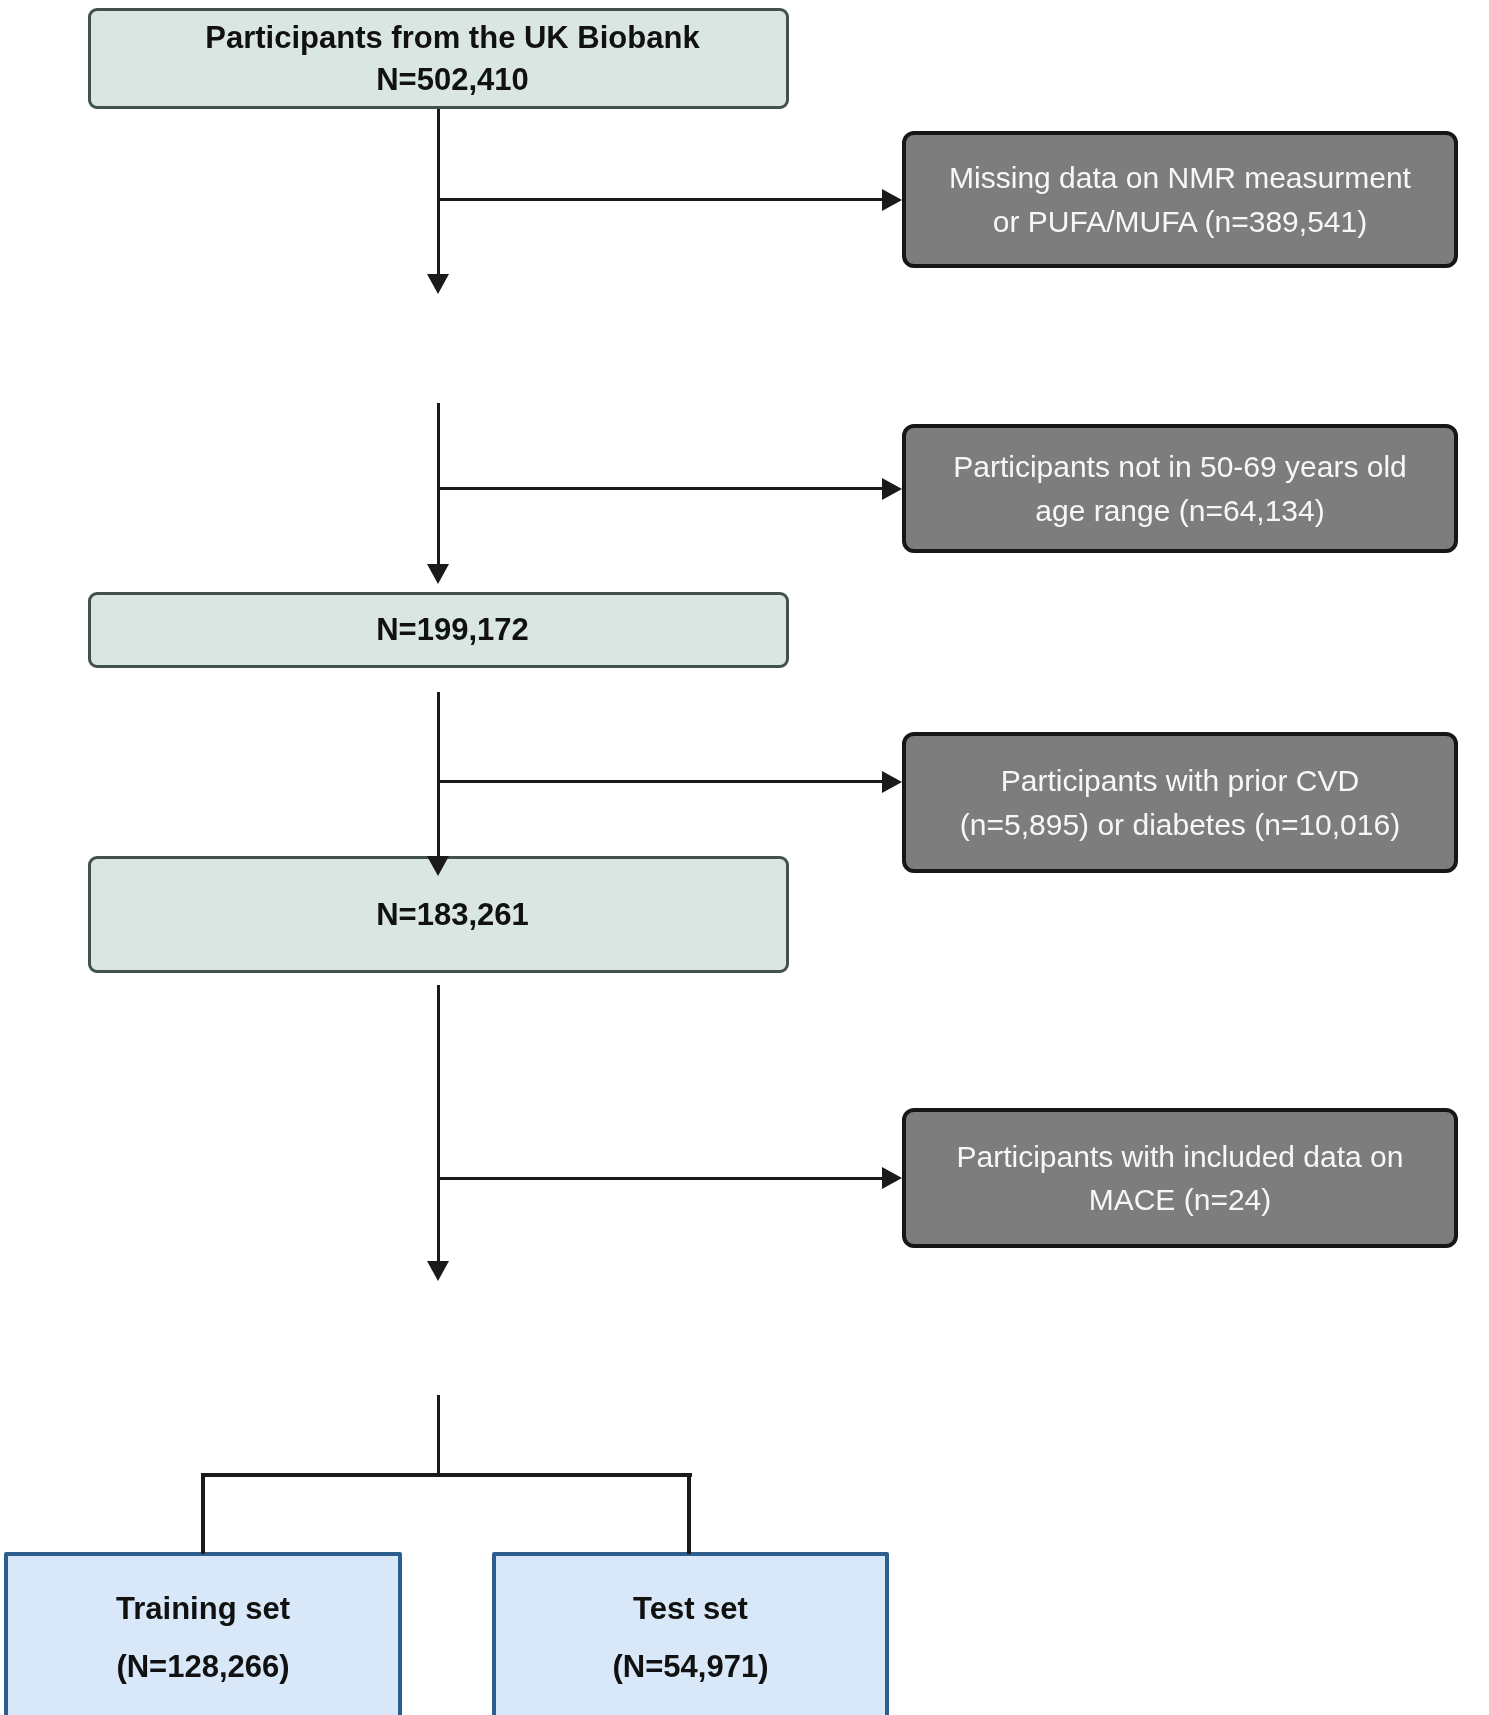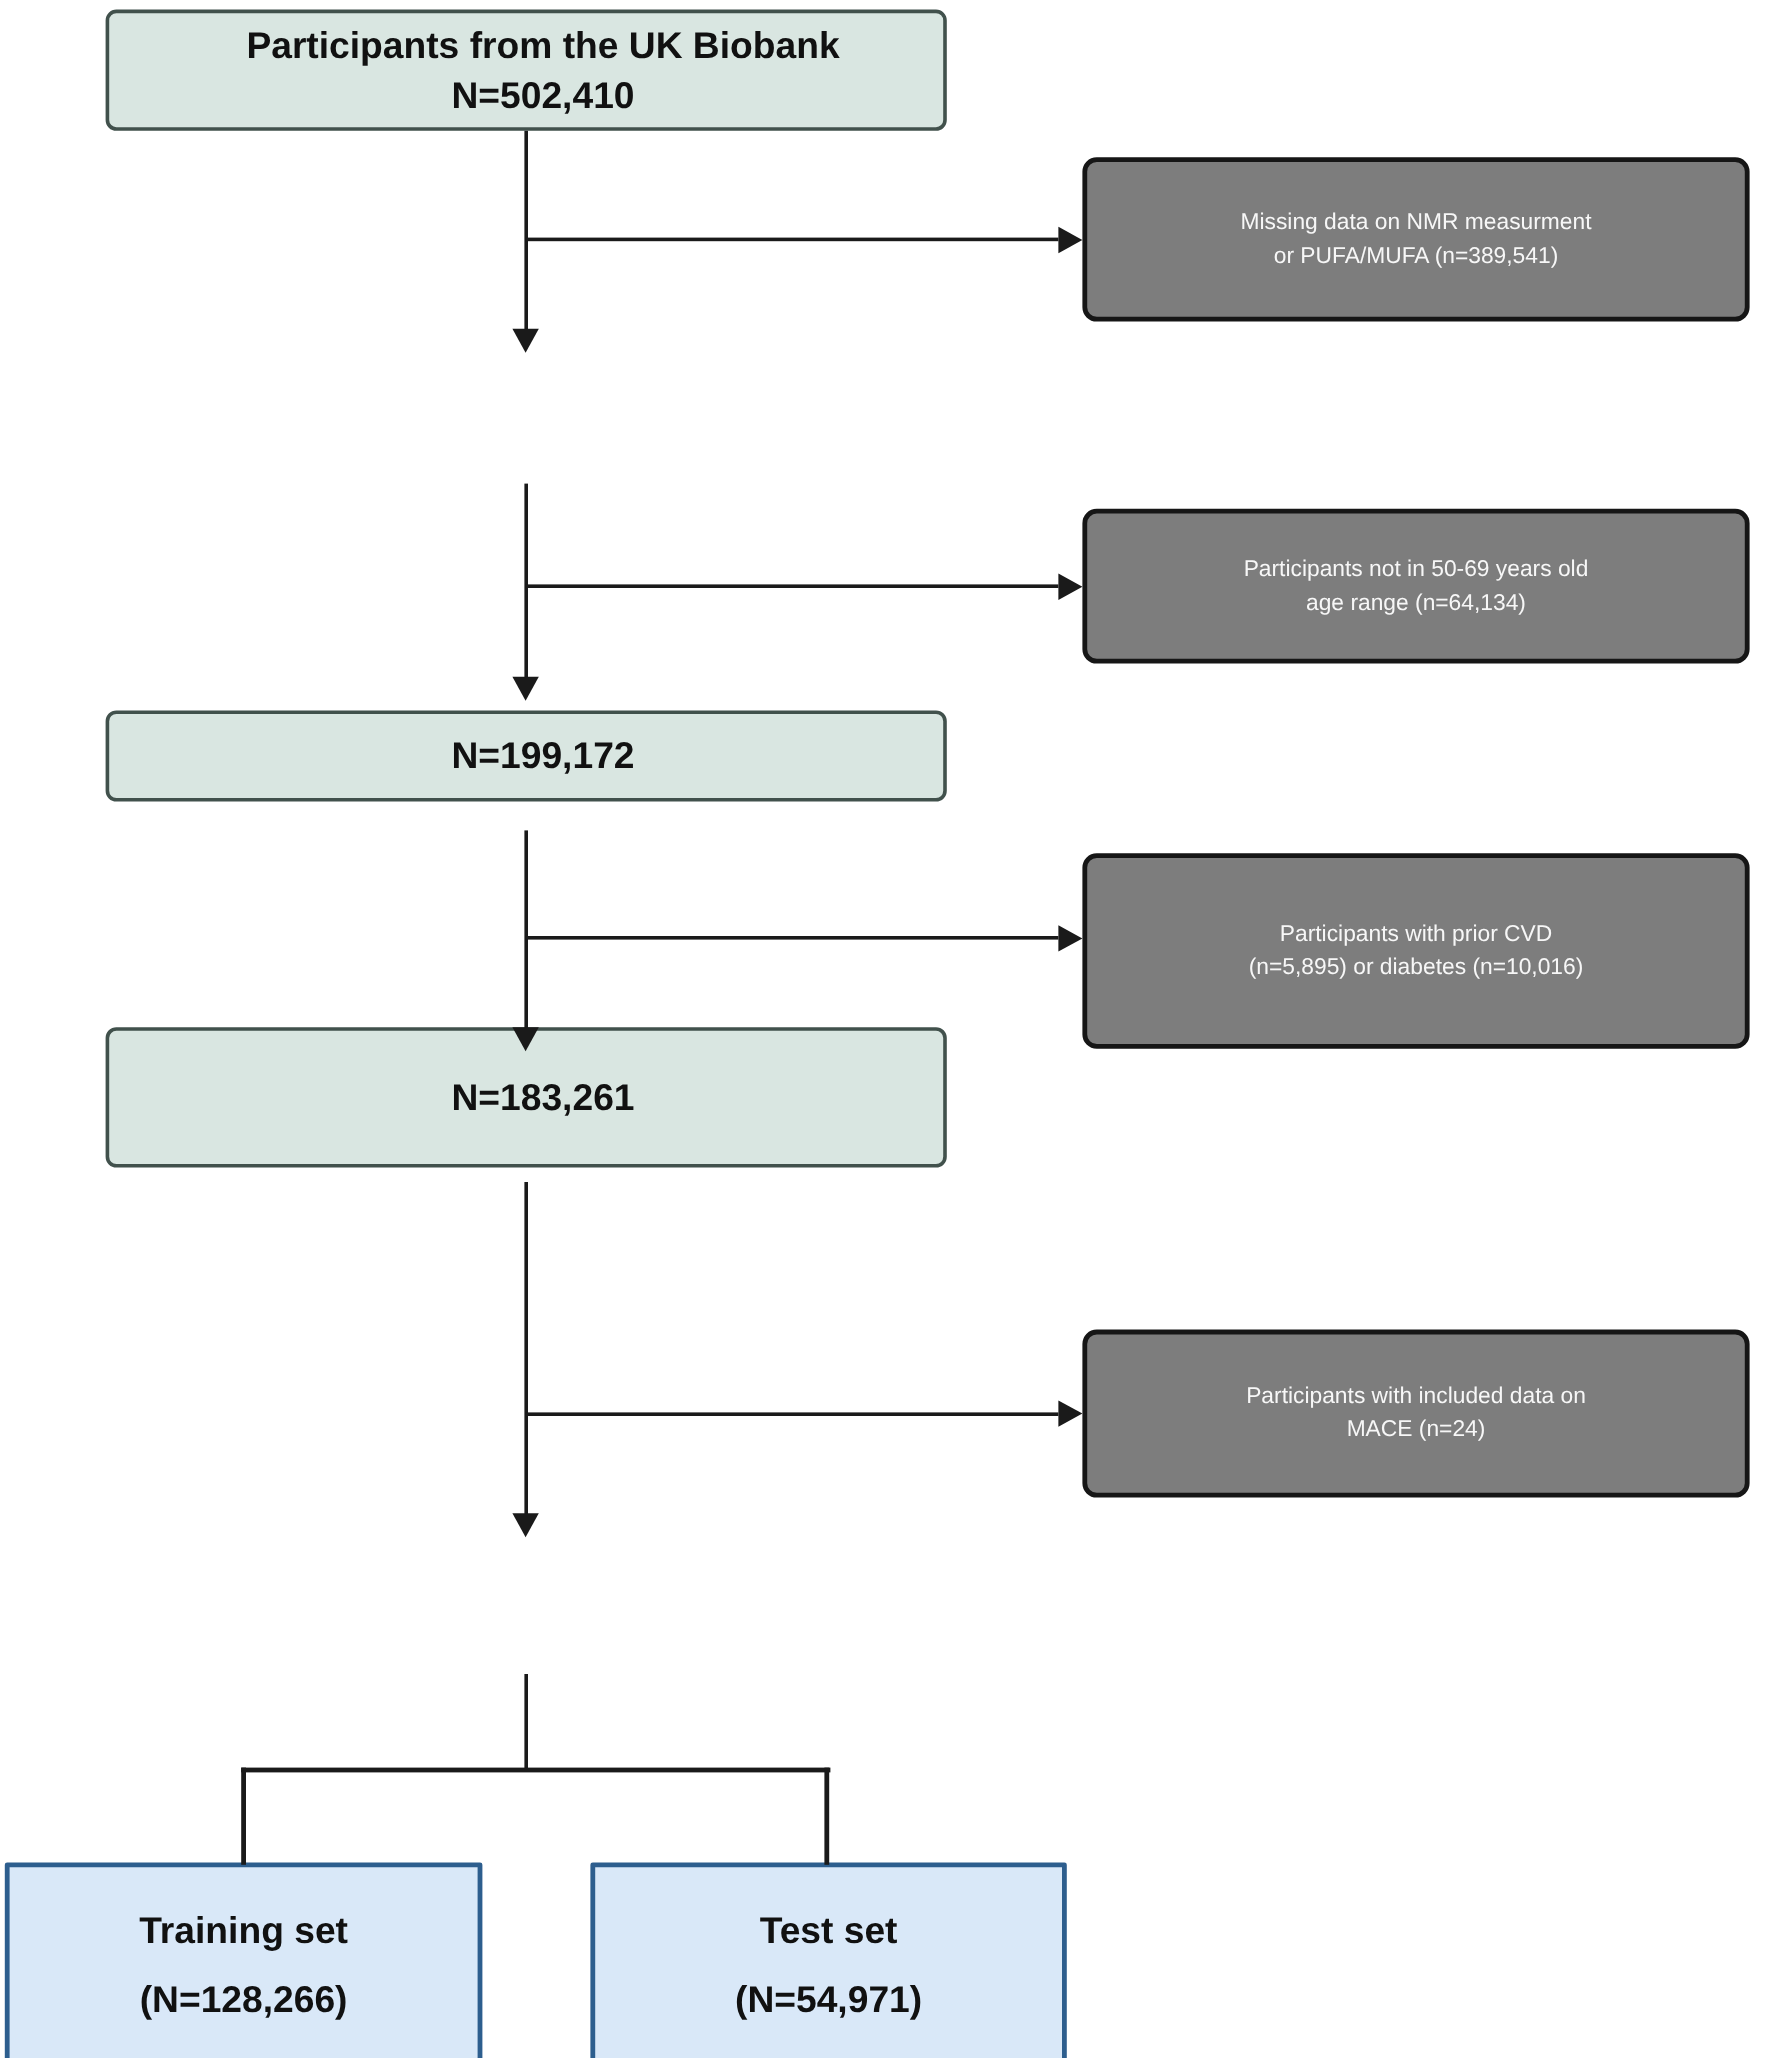--- a/index.html
+++ b/index.html
@@ -26,21 +26,21 @@
     color:var(--text);
     font-size:31px;font-weight:bold;line-height:1.35;padding-left:28px;
   }
   
   .xbox{
     left:902px;width:556px;
     background:var(--excl-fill);
     border:4px solid var(--excl-border);
     border-radius:12px;
     color:var(--excl-text);
-    font-size:19px;font-weight:400;line-height:1.45;
+    font-size:30px;font-weight:400;line-height:1.45;
   }
   
   .sbox{
     top:1552px;height:171px;
     background:var(--split-fill);
     border:4px solid var(--split-border);
     border-radius:2px;
     color:var(--text);
     font-size:31px;font-weight:bold;line-height:1.85;
   }
@@ -84,21 +84,21 @@
   <div class="box xbox" style="top:131px;height:137px">
     <span>Missing data on NMR measurment</span>
     <span>or PUFA/MUFA (n=389,541)</span>
   </div>
 
   <div class="box xbox" style="top:424px;height:129px">
     <span>Participants not in 50-69 years old</span>
     <span>age range (n=64,134)</span>
   </div>
 
-  <div class="box xbox" style="top:711px;height:163px">
+  <div class="box xbox" style="top:732px;height:141px">
     <span>Participants with prior CVD</span>
     <span>(n=5,895) or diabetes (n=10,016)</span>
   </div>
 
   <div class="box xbox" style="top:1108px;height:140px">
     <span>Participants with included data on</span>
     <span>MACE (n=24)</span>
   </div>
 
   <div class="box sbox" style="left:4px;width:398px">

